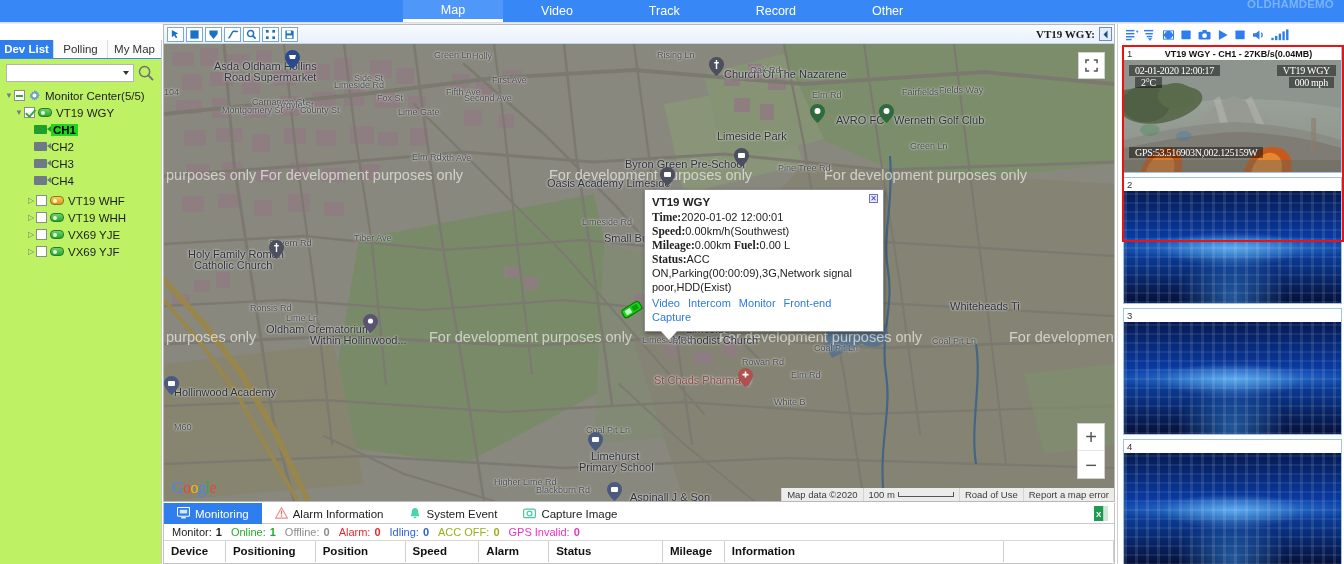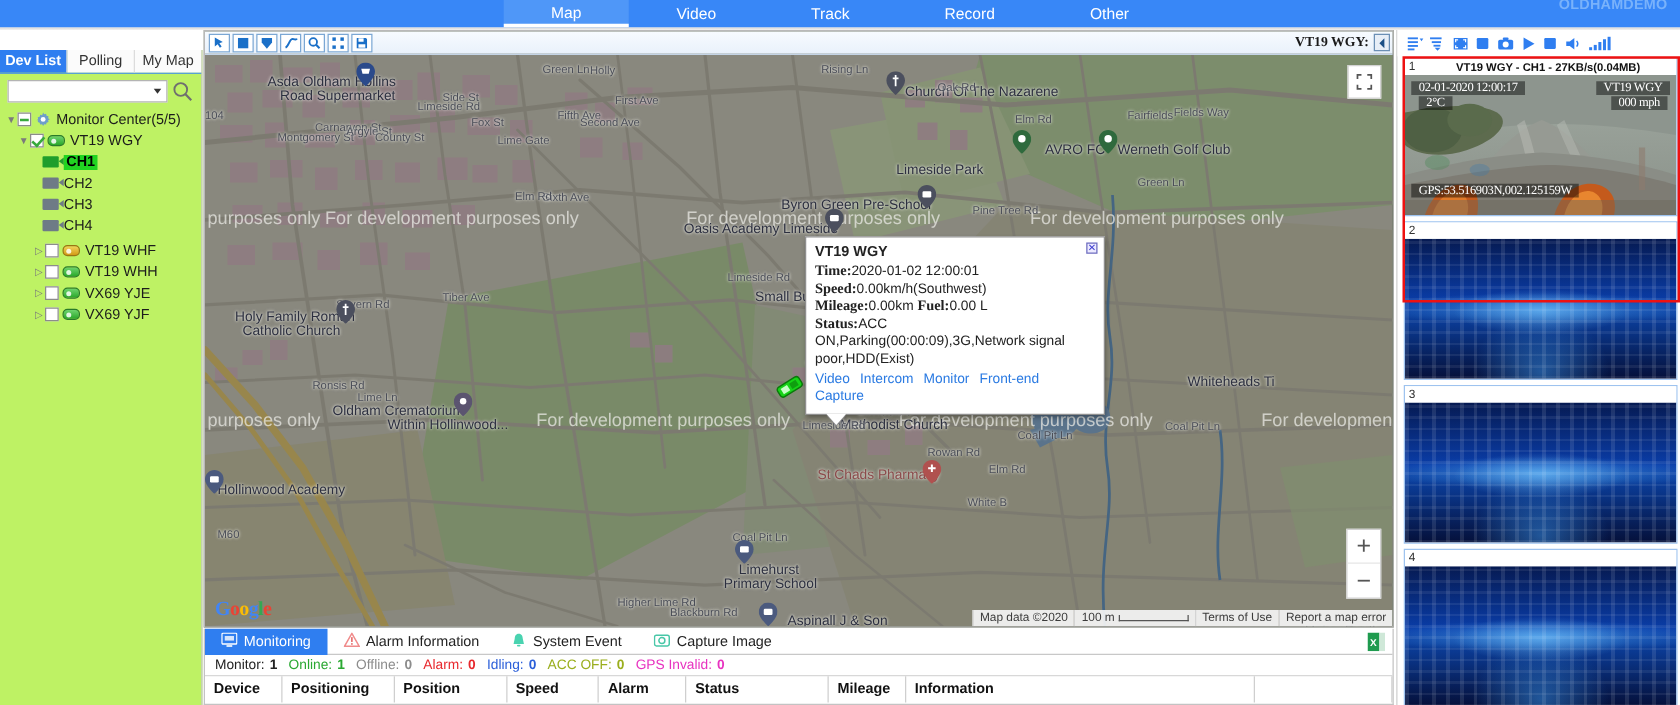--- a/index.html
+++ b/index.html
@@ -196,21 +196,21 @@
     background: #fff; border: 1px solid #d0d0d0; z-index: 18;
   }
   .zoomctl div {
     height: 27px; display: flex; align-items: center; justify-content: center;
     font-size: 20px; color: #555; cursor: pointer; line-height: 1;
   }
   .zoomctl div:first-child { border-bottom: 1px solid #e6e6e6; }
 
   .googlelogo {
     position: absolute; left: 8px; bottom: 4px; z-index: 18;
-    font-family: "Liberation Serif", serif; font-size: 16px; font-weight: bold;
+    font-family: "Liberation Serif", serif; font-size: 16px; font-weight: normal;
     letter-spacing: -0.5px;
     margin-top: 48px;
   }
   .g-b { color:#4285F4;} .g-o{color:#EA4335;} .g-o2{color:#FBBC05;}
   .g-g{color:#4285F4;} .g-l{color:#34A853;} .g-e{color:#EA4335;}
 
   .map-attrib {
     position: absolute; right: 0; bottom: 0; height: 13px; z-index: 18;
     display: flex; align-items: center; font-size: 9.5px; color: #3b3b3b;
   }
@@ -737,21 +737,21 @@
       </div>
 
       <div class="googlelogo"><span class="g-b">G</span><span class="g-o">o</span><span class="g-o2">o</span><span class="g-g">g</span><span class="g-l">l</span><span class="g-e">e</span></div>
 
       <div class="map-attrib">
         <span>Map data ©2020</span>
         <span class="scalebar">
             <em style="font-style:normal">100 m</em>
             <i></i>
           </span>
-        <span>Terms of Use</span>
+        <span>Road of Use</span>
         <span>Report a map error</span>
       </div>
 
       <div id="map-labels">
           <div class="maplabel " style="left: 50px; top: 16px;">Asda Oldham Hollins</div>
           <div class="maplabel " style="left: 60px; top: 27px;">Road Supermarket</div>
           <div class="maplabel road" style="left: 0px; top: 42px;">104</div>
           <div class="maplabel " style="left: 560px; top: 24px;">Church Of The Nazarene</div>
           <div class="maplabel " style="left: 672px; top: 70px;">AVRO FC</div>
           <div class="maplabel " style="left: 730px; top: 70px;">Werneth Golf Club</div>

